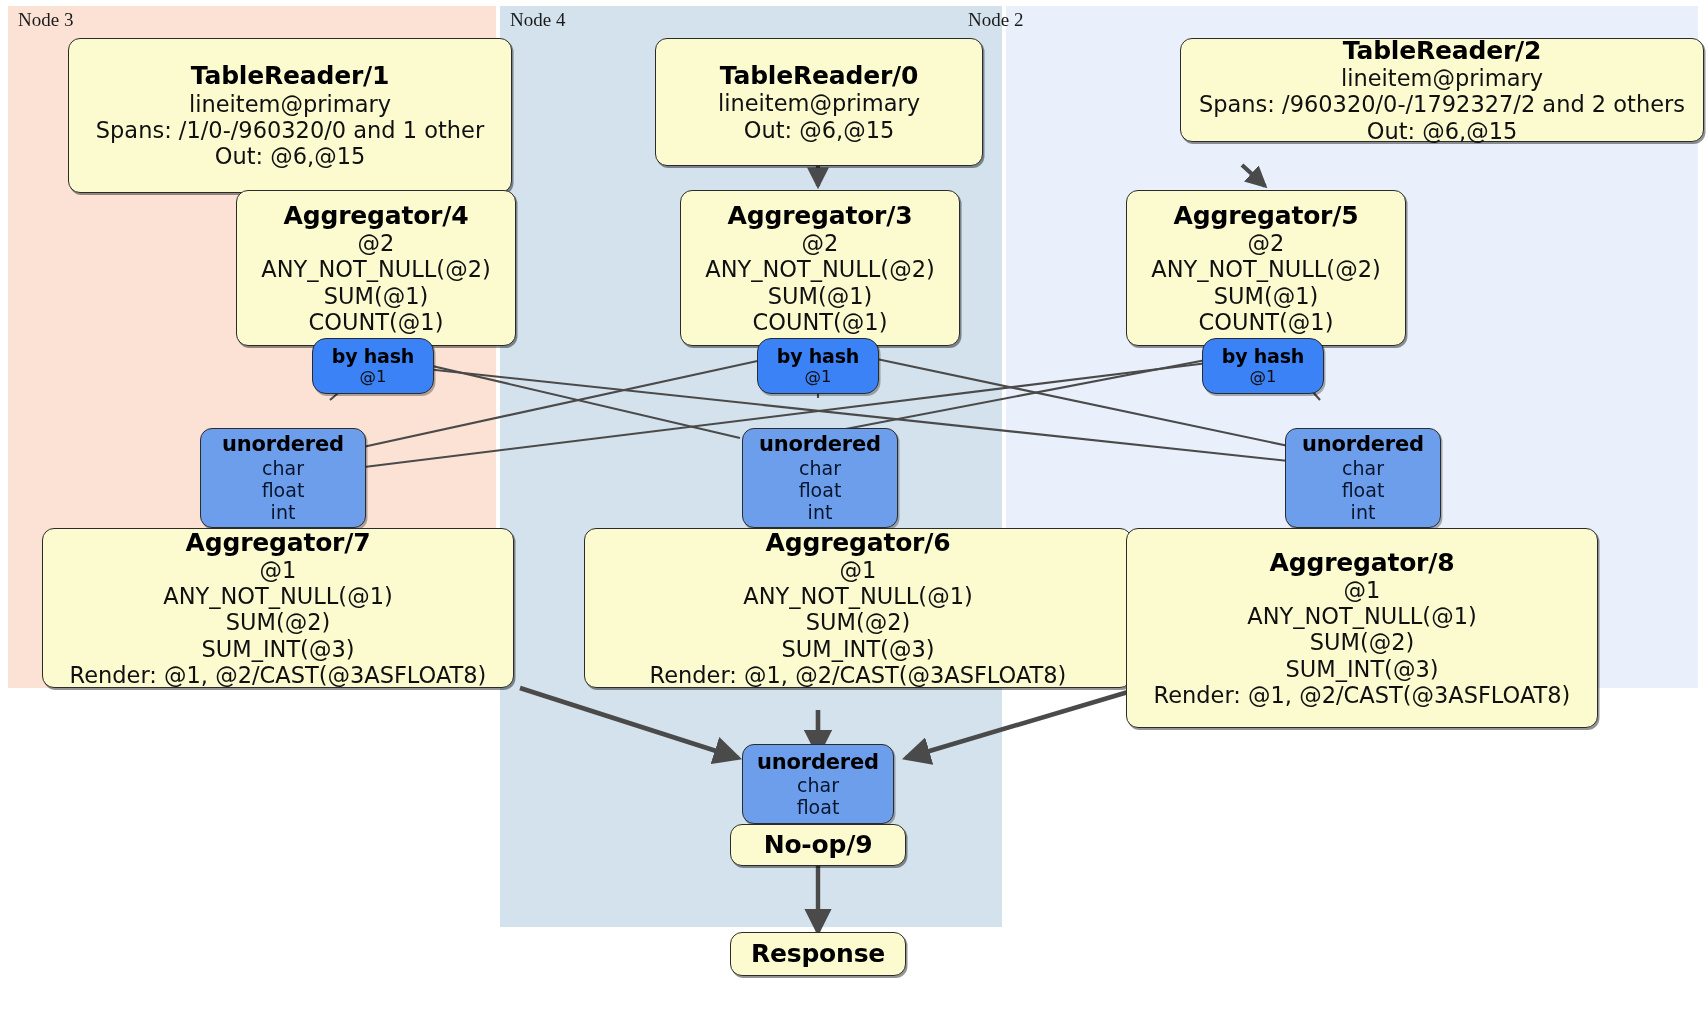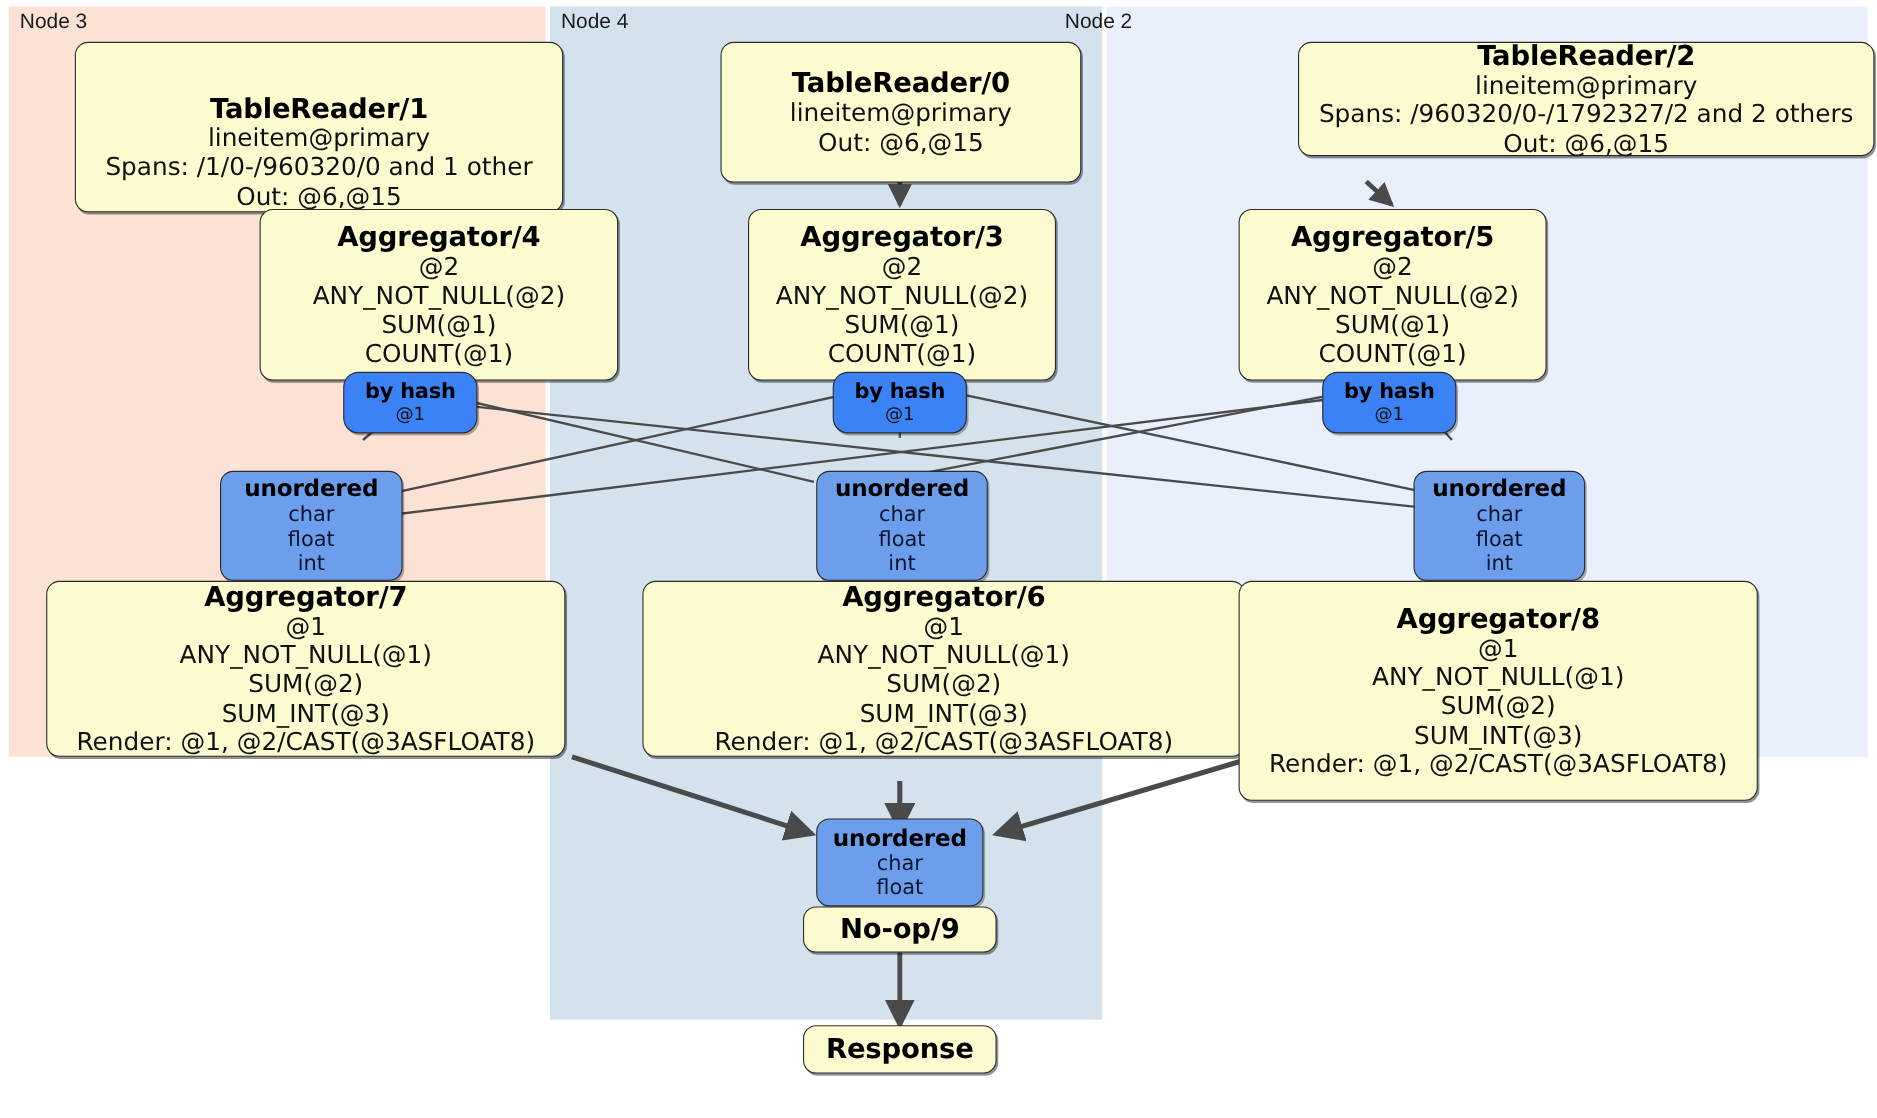--- a/index.html
+++ b/index.html
@@ -21,21 +21,21 @@
     height: 1016px;
   }
   .panel {
     position: absolute;
     box-sizing: border-box;
   }
   .panel-label {
     position: absolute;
     font-size: 19px;
     color: #1a1a1a;
-    font-family: Liberation Sans, sans-serif;
+    font-family: Liberation Serif, serif;
     white-space: nowrap;
   }
   .node {
     position: absolute;
     box-sizing: border-box;
     border: 1.6px solid #2b2b2b;
     text-align: center;
     display: flex;
     flex-direction: column;
     justify-content: center;
@@ -112,41 +112,41 @@
   <line x1="1232" y1="355" x2="830" y2="432" stroke="#4a4a4a" stroke-width="2.1"></line>
   <line x1="1286" y1="362" x2="1320" y2="400" stroke="#4a4a4a" stroke-width="2.1"></line>
 
   <path d="M 520 688 L 738 758" stroke="#4a4a4a" stroke-width="4.6" fill="none" marker-end="url(#ahs)"></path>
   <path d="M 818 710 L 818 754" stroke="#4a4a4a" stroke-width="4.6" fill="none" marker-end="url(#ahs)"></path>
   <path d="M 1128 692 L 906 758" stroke="#4a4a4a" stroke-width="4.6" fill="none" marker-end="url(#ahs)"></path>
 
   <path d="M 818 866 L 818 932" stroke="#4a4a4a" stroke-width="4.4" fill="none" marker-end="url(#ahs)"></path>
 </svg>
 
-<div class="node proc" style="left:68px; top:38px; width:444px; height:155px;justify-content:flex-end;">
+<div class="node proc" style="left:68px; top:38px; width:444px; height:155px;">
   <div class="title">TableReader/1</div>
   <div class="line">lineitem@primary</div>
   <div class="line">Spans: /1/0-/960320/0 and 1 other</div>
   <div class="line">Out: @6,@15</div>
 </div>
 
 <div class="node proc" style="left:655px; top:38px; width:328px; height:128px;text-align:center;">
   <div class="title">TableReader/0</div>
   <div class="line">lineitem@primary</div>
   <div class="line">Out: @6,@15</div>
 </div>
 
 <div class="node proc" style="left:1180px; top:38px; width:524px; height:104px;">
   <div class="title">TableReader/2</div>
   <div class="line">lineitem@primary</div>
   <div class="line">Spans: /960320/0-/1792327/2 and 2 others</div>
   <div class="line">Out: @6,@15</div>
 </div>
 
-<div class="node proc" style="left:236px; top:190px; width:326px; height:156px;text-align:center;">
+<div class="node proc" style="left:236px; top:190px; width:280px; height:156px;text-align:center;">
   <div class="title">Aggregator/4</div>
   <div class="line">@2</div>
   <div class="line">ANY_NOT_NULL(@2)</div>
   <div class="line">SUM(@1)</div>
   <div class="line">COUNT(@1)</div>
 </div>
 
 <div class="node proc" style="left:680px; top:190px; width:280px; height:156px;">
   <div class="title">Aggregator/3</div>
   <div class="line">@2</div>

